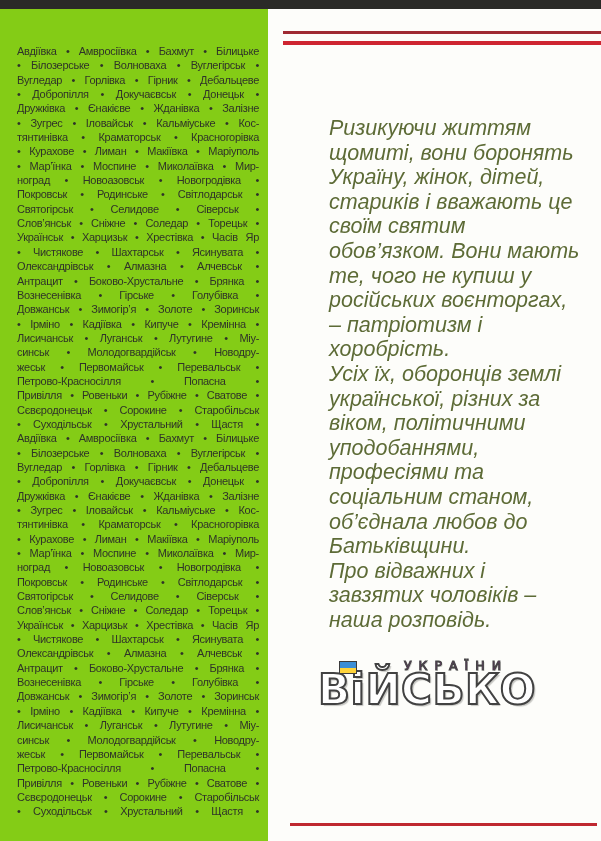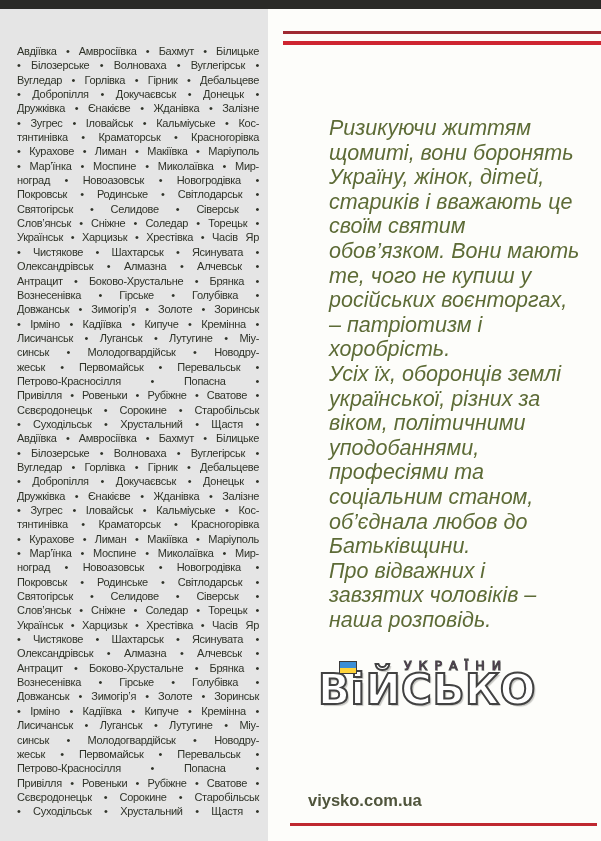--- a/index.html
+++ b/index.html
@@ -7,21 +7,21 @@
     position:relative; width:601px; height:841px; margin:0 auto;
     background:#fdfdfa; overflow:hidden;
     font-family:"Liberation Sans", sans-serif;
   }
   .topbar {
     position:absolute; left:0; top:0; width:601px; height:9px;
     background:#2a2a27;
   }
   .olive-col {
     position:absolute; left:0; top:9px; width:268px; height:832px;
-    background:#e5e5e5;
+    background:#84cc16;
   }
   .cities {
     position:absolute; left:17px; top:35px; width:242px;
     font-size:11px; line-height:14.35px; letter-spacing:-0.3px;
     color:#2f3329; font-weight:400;
     white-space:pre-line; text-align:justify; text-align-last:justify;
   }
   .rule { position:absolute; }
   .rule-top-thin   { left:283px; top:31px; width:318px; height:3px; background:#9f2a32; }
   .rule-top-thick  { left:283px; top:41px; width:318px; height:4px; background:#ce2530; }
@@ -157,17 +157,16 @@
 
   <div class="logo">
     <div class="logo-main">ВіЙСЬКО</div>
     <div class="logo-sub">УКРАЇНИ</div>
     <div class="flag">
       <div class="flag-blue"></div>
     </div>
   </div>
 
 
-  <a class="site">viysko.com.ua</a>
 
   <div class="rule rule-bottom"></div>
 
 </div>
 
 </body></html>

